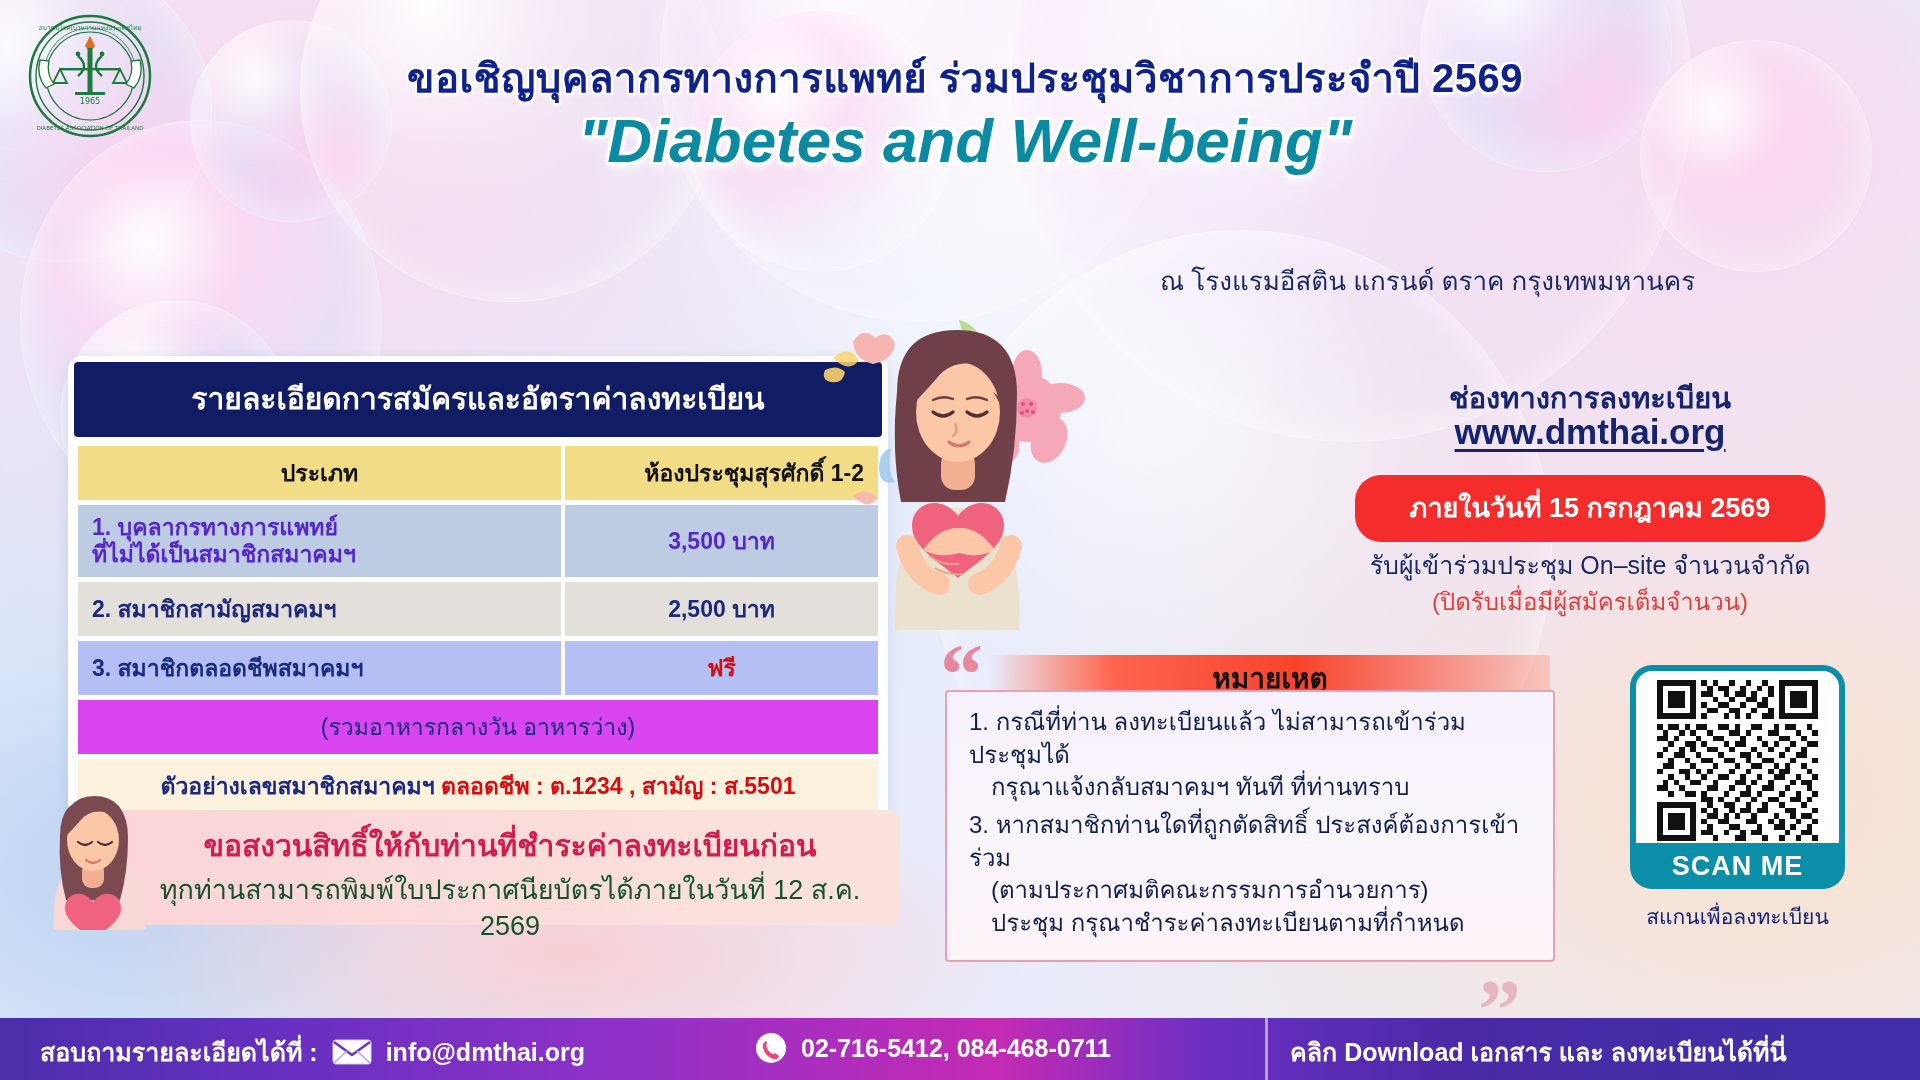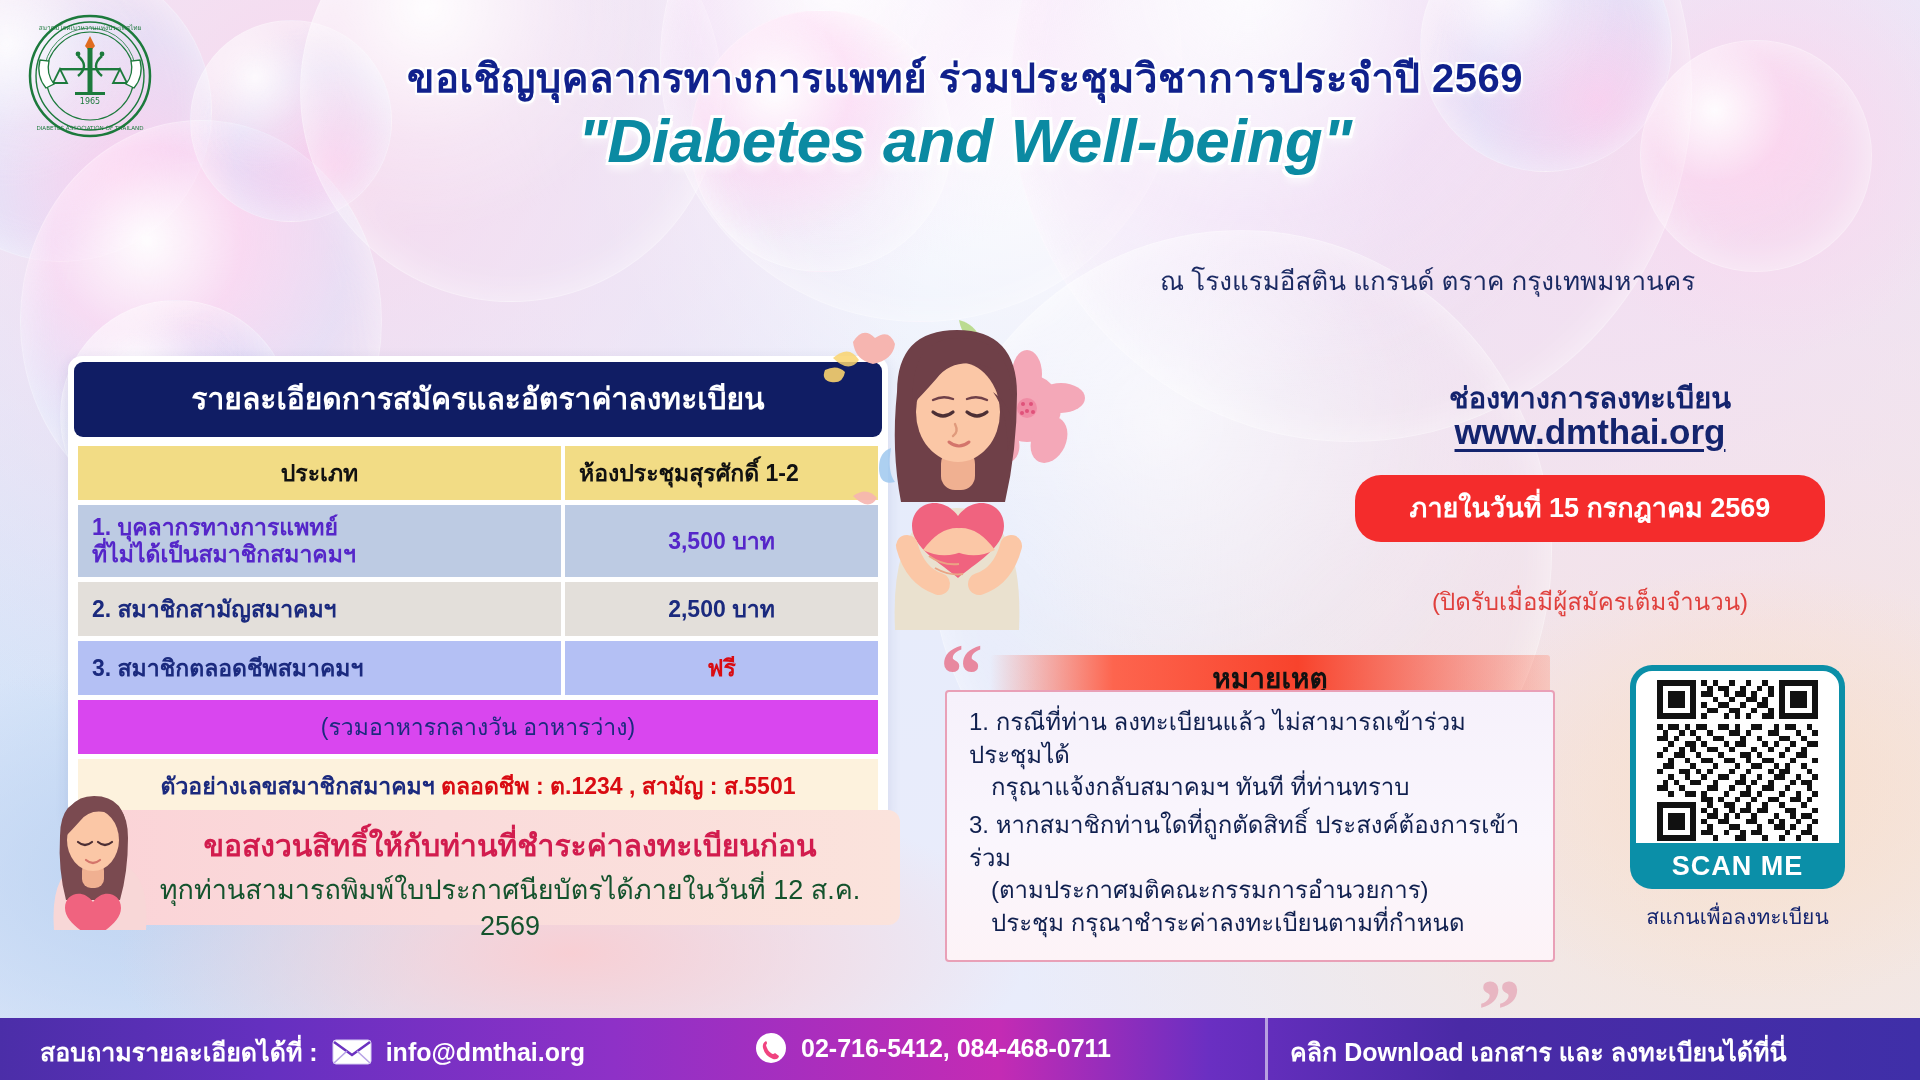--- a/index.html
+++ b/index.html
@@ -66,26 +66,26 @@
                  0 6px 10px rgba(255,255,255,.95);}
   .hdr-dates{position:absolute;left:250px;top:255px;width:900px;text-align:right;
     font-size:33px;font-weight:bold;color:#10218c;}
   .hdr-venue{position:absolute;left:1160px;top:260px;width:620px;text-align:left;
     font-size:26px;color:#1b2a63;}
 
   
   .fee-card{position:absolute;left:68px;top:356px;width:820px;
     background:#ffffff;border-radius:14px;box-shadow:0 4px 14px rgba(40,60,120,.12);
     padding:6px 6px 8px 6px;box-sizing:border-box;}
-  .fee-head{background:#101d64;color:#ffffff;border-radius:9px;
+  .fee-head{background:#101d64;color:#ffffff;border-radius:4px;
     text-align:center;font-size:30px;font-weight:bold;padding:13px 0 15px;}
   table.fee{width:100%;border-collapse:separate;border-spacing:4px 5px;margin-top:4px;}
   table.fee td{padding:9px 14px;font-size:23px;vertical-align:middle;}
   .col-type{background:#f2dc85;text-align:center;font-weight:bold;color:#111;width:455px;}
-  .col-room{background:#f2dc85;text-align:left;font-weight:bold;color:#111;}
+  .col-room{background:#f2dc85;text-align:right;font-weight:bold;color:#111;}
   .r1 td{background:#bdcbe3;}
   .r2 td{background:#e3dfda;}
   .r3 td{background:#b4c0f4;}
   .cell-label{color:#1b2a7e;font-weight:bold;line-height:1.18;}
   .r1 .cell-label{color:#5526c9;}
   .cell-price{text-align:center;font-weight:bold;color:#5526c9;font-size:26px;margin-left:48px;}
   .r2 .cell-price{color:#1b2a7e;}
   .cell-free{text-align:center;font-weight:bold;color:#d90b12;font-size:26px;}
   .row-lunch td{background:#d946ef;text-align:center;font-weight:normal;
     color:#1b2a7e;font-size:25px;padding:11px 0;margin-top:36px;}
@@ -295,20 +295,21 @@
     <path d="M200 250 q-16 -22 -34 -22 q-12 0 -14 10 q2 12 16 16 q16 4 32 -4z" fill="#fbc7a6"></path>
     <path d="M134 256 q14 10 30 8 M140 268 q14 8 28 6" fill="none" stroke="#eaa484" stroke-width="2"></path>
 
     <path d="M112 246 q8 30 32 38" fill="none" stroke="#fbc7a6" stroke-width="22" stroke-linecap="round"></path>
     <path d="M216 246 q-8 30 -32 38" fill="none" stroke="#fbc7a6" stroke-width="22" stroke-linecap="round"></path>
   </svg>
 
   <div class="reg-title">ช่องทางการลงทะเบียน</div>
   <a class="reg-url" href="#">www.dmthai.org</a>
   <div class="reg-deadline">ภายในวันที่ 15 กรกฎาคม 2569</div>
+  <div class="reg-note1">รับผู้เข้าร่วมประชุม On–site จำนวนจำกัด</div>
   <div class="reg-note2">(ปิดรับเมื่อมีผู้สมัครเต็มจำนวน)</div>
 
   <div class="quote-mark">“</div>
   <div class="notes-banner"></div>
   <div class="notes-title">หมายเหตุ</div>
   <div class="notes-box">
     <ol style="list-style:none;padding-left:4px;">
       <li>
         <span>1. กรณีที่ท่าน ลงทะเบียนแล้ว ไม่สามารถเข้าร่วมประชุมได้</span>
         <span style="padding-left:22px">กรุณาแจ้งกลับสมาคมฯ ทันที ที่ท่านทราบ</span>

